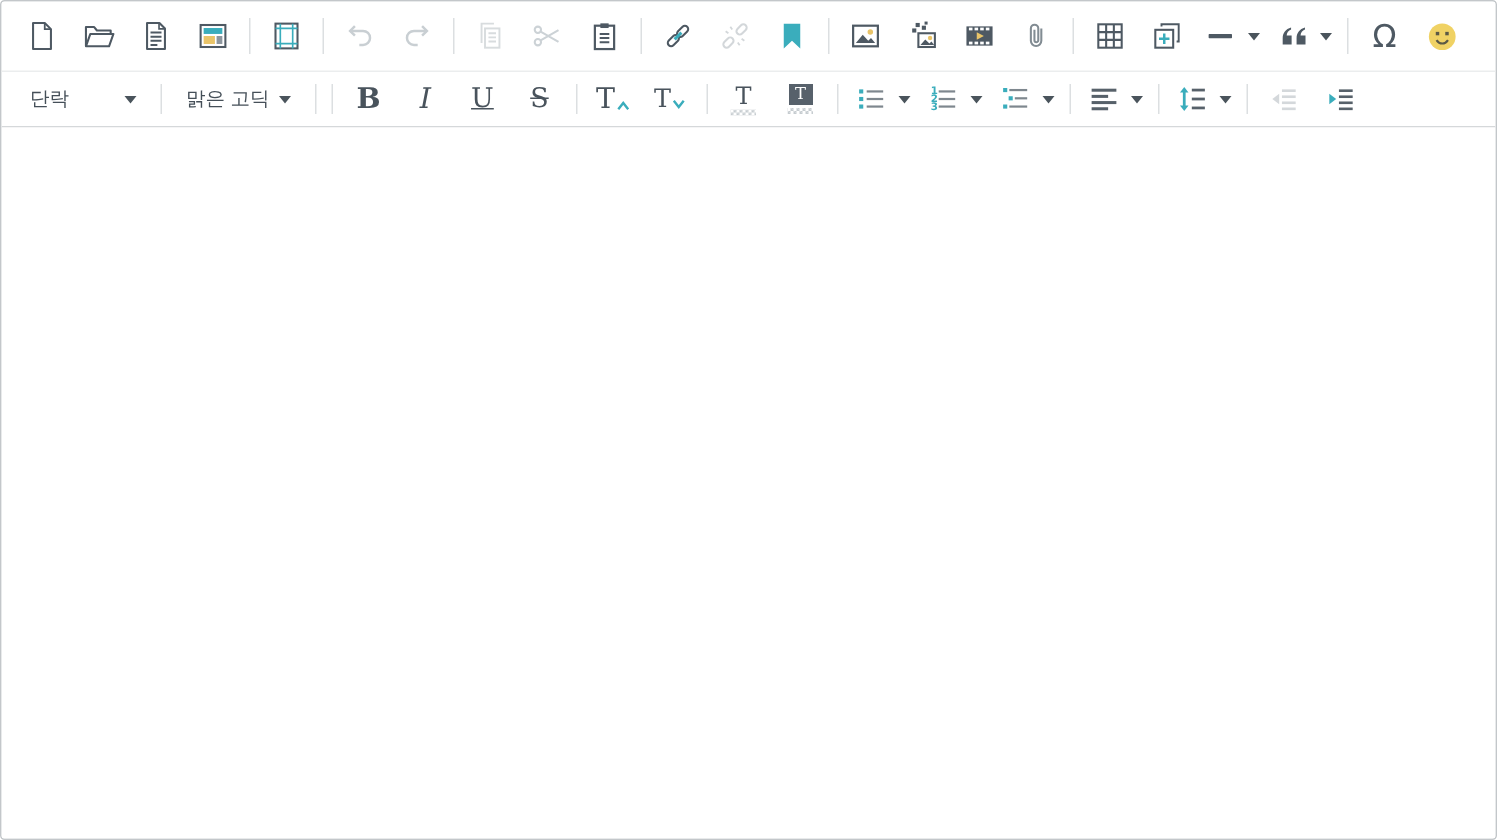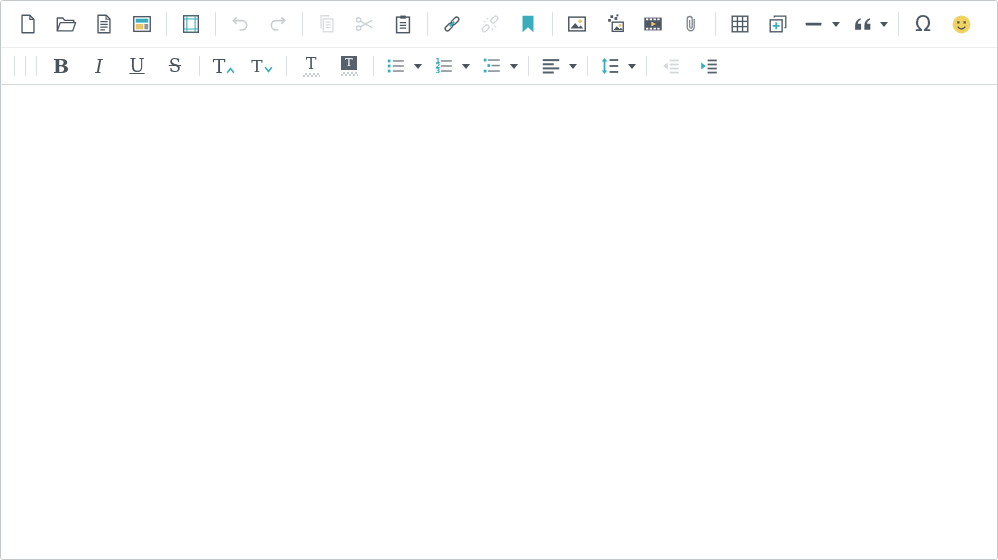--- a/index.html
+++ b/index.html
@@ -260,21 +260,29 @@
           <svg width="23" height="23" viewBox="0 0 24 24">
             <circle cx="12" cy="12" r="9.3" fill="#f0d264"></circle>
             <rect x="7.5" y="8.6" width="2.4" height="2.4" fill="#5b5945"></rect>
             <rect x="14.1" y="8.6" width="2.4" height="2.4" fill="#5b5945"></rect>
             <path d="M8 14.3c1.1 1.6 2.6 2.4 4 2.4s2.9-.8 4-2.4" fill="none" stroke="#5b5945" stroke-width="1.5"></path>
           </svg>
         </span>
       </button>
     </div>
   <div class="tb tb-format" id="tb-format" data-name="format-toolbar">
-      <span class="tb-sep" data-name="toolbar-separator"></span>
+      <button class="tb-btn tb-select" data-name="paragraph-select">
+        <span class="tb-label" data-name="paragraph-select-value">단락</span>
+        <span class="tb-caret" data-name="dropdown-caret-icon"></span>
+      </button>
+      <span class="tb-sep" data-name="toolbar-separator"></span>
+      <button class="tb-btn tb-select" data-name="font-select">
+        <span class="tb-label" data-name="font-select-value">맑은 고딕</span>
+        <span class="tb-caret" data-name="dropdown-caret-icon"></span>
+      </button>
       <span class="tb-sep" data-name="toolbar-separator"></span>
       <span class="tb-sep" data-name="toolbar-separator"></span>
       <button class="tb-btn" data-name="bold-button">
         <span class="tb-glyph g-bold" data-name="bold-icon">B</span>
       </button>
       <button class="tb-btn" data-name="italic-button">
         <span class="tb-glyph g-italic" data-name="italic-icon">I</span>
       </button>
       <button class="tb-btn" data-name="underline-button">
         <span class="tb-glyph g-underline" data-name="underline-icon">U</span>

